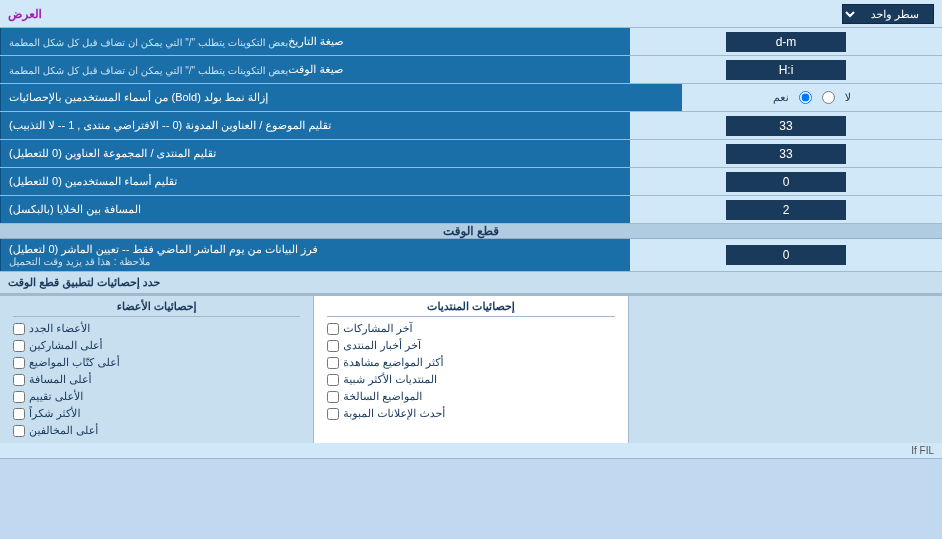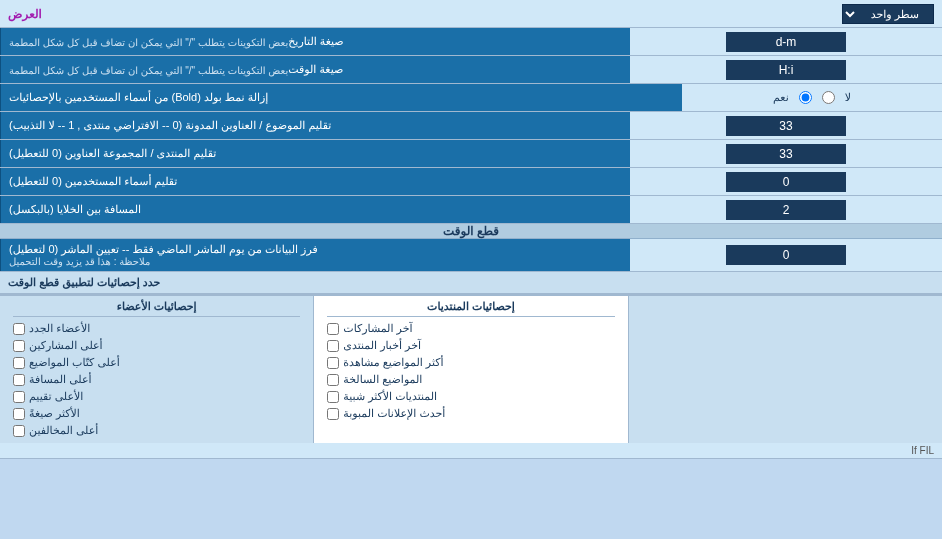--- a/index.html
+++ b/index.html
@@ -295,25 +295,25 @@
         </div>
         <div class="checkbox-item">
           <label>آخر أخبار المنتدى</label>
           <input type="checkbox" style="">
         </div>
         <div class="checkbox-item">
           <label>أكثر المواضيع مشاهدة</label>
           <input type="checkbox" style="">
         </div>
         <div class="checkbox-item">
+          <label>المنتديات الأكثر شبية</label>
+          <input type="checkbox" style="">
+        </div>
+        <div class="checkbox-item">
           <label>المواضيع السالخة</label>
-          <input type="checkbox" style="">
-        </div>
-        <div class="checkbox-item">
-          <label>المنتديات الأكثر شبية</label>
           <input type="checkbox" style="">
         </div>
         <div class="checkbox-item">
           <label>أحدث الإعلانات المبوبة</label>
           <input type="checkbox" style="">
         </div>
       </div>
 
       <div class="checkbox-col" style="background:#c8dff0;">
         <div style="font-weight:bold; color:#1a3a5c; font-size:11px; text-align:center; border-bottom:1px solid #a0b8d0; padding-bottom:3px; margin-bottom:3px;">إحصائيات الأعضاء</div>
@@ -331,21 +331,21 @@
         </div>
         <div class="checkbox-item">
           <label>أعلى المسافة</label>
           <input type="checkbox" style="">
         </div>
         <div class="checkbox-item">
           <label>الأعلى تقييم</label>
           <input type="checkbox" style="">
         </div>
         <div class="checkbox-item">
-          <label>الأكثر صيغةً</label>
+          <label>الأكثر شكراً</label>
           <input type="checkbox" style="">
         </div>
         <div class="checkbox-item">
           <label>أعلى المخالفين</label>
           <input type="checkbox" style="">
         </div>
       </div>
 
     </div>
   </div>

